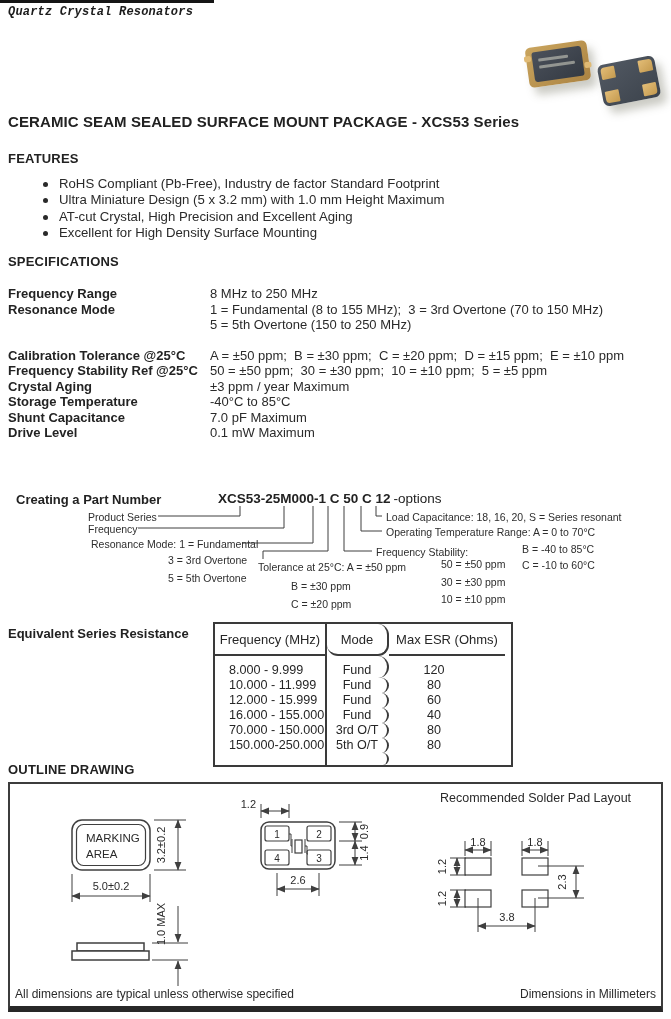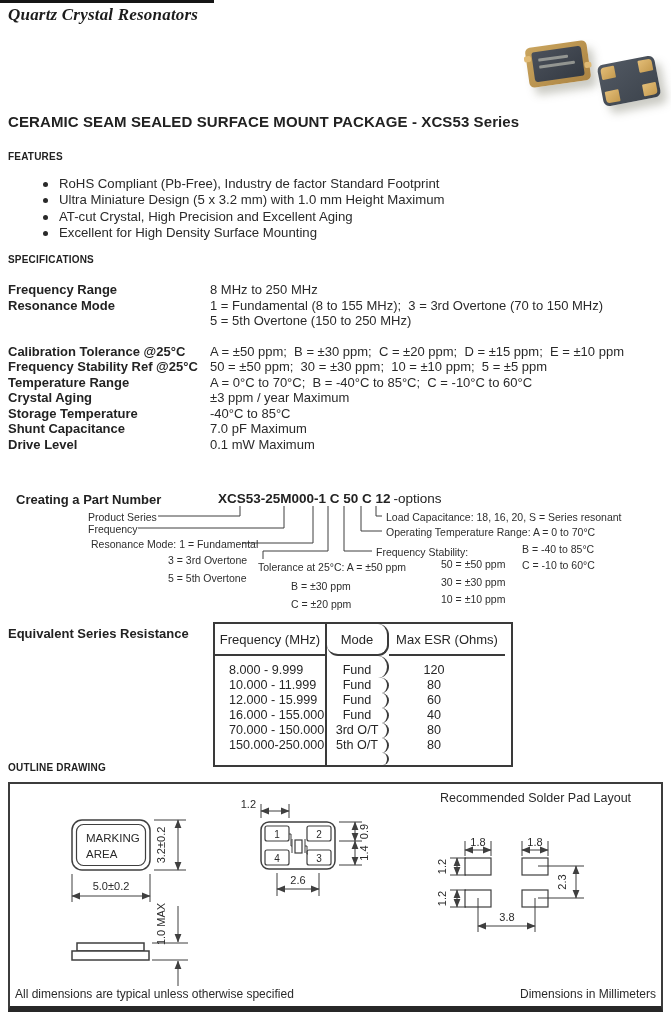--- a/index.html
+++ b/index.html
@@ -4,43 +4,43 @@
 <style>
   html,body{margin:0;padding:0;}
   body{
     width:671px;height:1019px;position:relative;overflow:hidden;
     background:#ffffff;color:#262626;
     font-family:"Liberation Sans",sans-serif;
     -webkit-font-smoothing:antialiased;
   }
   
   .top-rule{position:absolute;top:0;left:0;width:214px;height:3px;background:#151515;}
-  .brand{position:absolute;top:5px;left:8px;font-family:Liberation Serif, serif;
-    font-style:italic;font-weight:bold;font-size:17px;color:#1c1c1c;letter-spacing:.2px;}
+  .brand{position:absolute;top:5px;left:8px;font-family:Liberation Mono, monospace;
+    font-style:italic;font-weight:bold;font-size:12px;color:#1c1c1c;letter-spacing:.2px;}
   
   .photo1{position:absolute;left:527px;top:44px;width:62px;height:40px;border-radius:5px;
     background:linear-gradient(145deg,#caa55e,#ab8342);transform:rotate(-8deg);
     box-shadow:5px 8px 9px rgba(140,140,125,.45);}
   .photo1 .lid{position:absolute;left:6px;top:5px;right:6px;bottom:5px;border-radius:3px;
     background:linear-gradient(150deg,#4b515b,#343a43);}
   .photo1 .mark{position:absolute;left:6px;height:3px;background:rgba(215,215,200,.55);border-radius:1px;}
   .photo1 .m1{top:7px;width:30px;}
   .photo1 .m2{top:14px;width:36px;}
   .photo1 .notch{position:absolute;width:7px;height:6px;background:#e0ba74;border-radius:2px;}
   .photo2{position:absolute;left:600px;top:60px;width:58px;height:42px;border-radius:6px;
     background:linear-gradient(150deg,#525963,#3c434c);transform:rotate(-11deg);
     box-shadow:5px 8px 9px rgba(140,140,125,.45);}
   .photo2 .pad{position:absolute;width:14px;height:12px;background:linear-gradient(145deg,#e3bd77,#c49a4f);}
   .photo2 .p1{left:3px;top:3px;border-radius:4px 1px 1px 1px;}
   .photo2 .p2{right:3px;top:3px;border-radius:1px 4px 1px 1px;}
   .photo2 .p3{right:3px;bottom:3px;border-radius:1px 1px 4px 1px;}
   .photo2 .p4{left:3px;bottom:3px;border-radius:1px 1px 1px 4px;}
   
   .h1{position:absolute;top:113px;left:8px;font-size:15px;font-weight:bold;color:#222;letter-spacing:.1px;}
-  .sec-h{font-size:10px;font-weight:bold;color:#222;letter-spacing:.2px;}
+  .sec-h{font-size:13px;font-weight:bold;color:#222;letter-spacing:.2px;}
   .features-h{position:absolute;top:151px;left:8px;}
   
   .features{position:absolute;top:176px;left:42px;width:560px;font-size:13.2px;color:#2a2a2a;}
   .features .li{position:relative;padding-left:17px;line-height:16.4px;}
   .features .li .dot{position:absolute;left:1px;top:6px;width:5px;height:5px;border-radius:50%;background:#2a2a2a;}
   
   .specs{position:absolute;top:254px;left:8px;width:660px;}
   .spec-rows{margin-top:17px;}
   .spec-row{display:flex;font-size:13px;line-height:15.5px;}
   .spec-row.gap{margin-top:15px;}
@@ -125,24 +125,20 @@
         <div class="spec-value">1 = Fundamental (8 to 155 MHz);  3 = 3rd Overtone (70 to 150 MHz)
 5 = 5th Overtone (150 to 250 MHz)</div>
       </div>
     <div class="spec-row gap">
         <div class="spec-label">Calibration Tolerance @25°C</div>
         <div class="spec-value">A = ±50 ppm;  B = ±30 ppm;  C = ±20 ppm;  D = ±15 ppm;  E = ±10 ppm</div>
       </div>
     <div class="spec-row">
         <div class="spec-label">Frequency Stability Ref @25°C</div>
         <div class="spec-value">50 = ±50 ppm;  30 = ±30 ppm;  10 = ±10 ppm;  5 = ±5 ppm</div>
-      </div>
-    <div class="spec-row">
-        <div class="spec-label">Temperature Range</div>
-        <div class="spec-value">A = 0°C to 70°C;  B = -40°C to 85°C;  C = -10°C to 60°C</div>
       </div>
     <div class="spec-row">
         <div class="spec-label">Crystal Aging</div>
         <div class="spec-value">±3 ppm / year Maximum</div>
       </div>
     <div class="spec-row">
         <div class="spec-label">Storage Temperature</div>
         <div class="spec-value">-40°C to 85°C</div>
       </div>
     <div class="spec-row">

